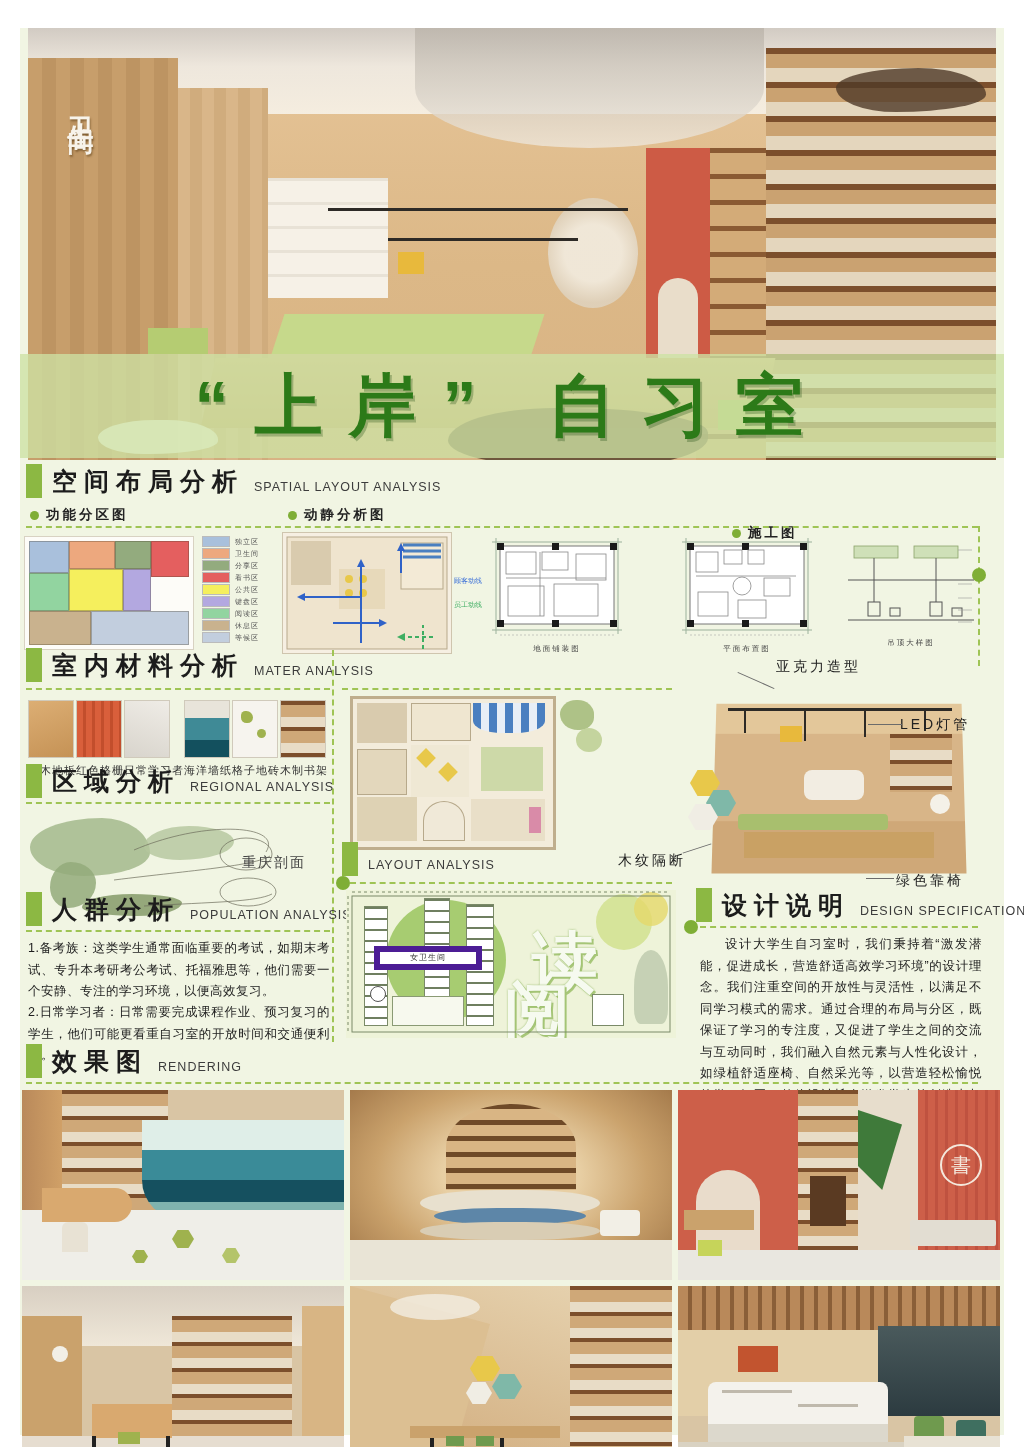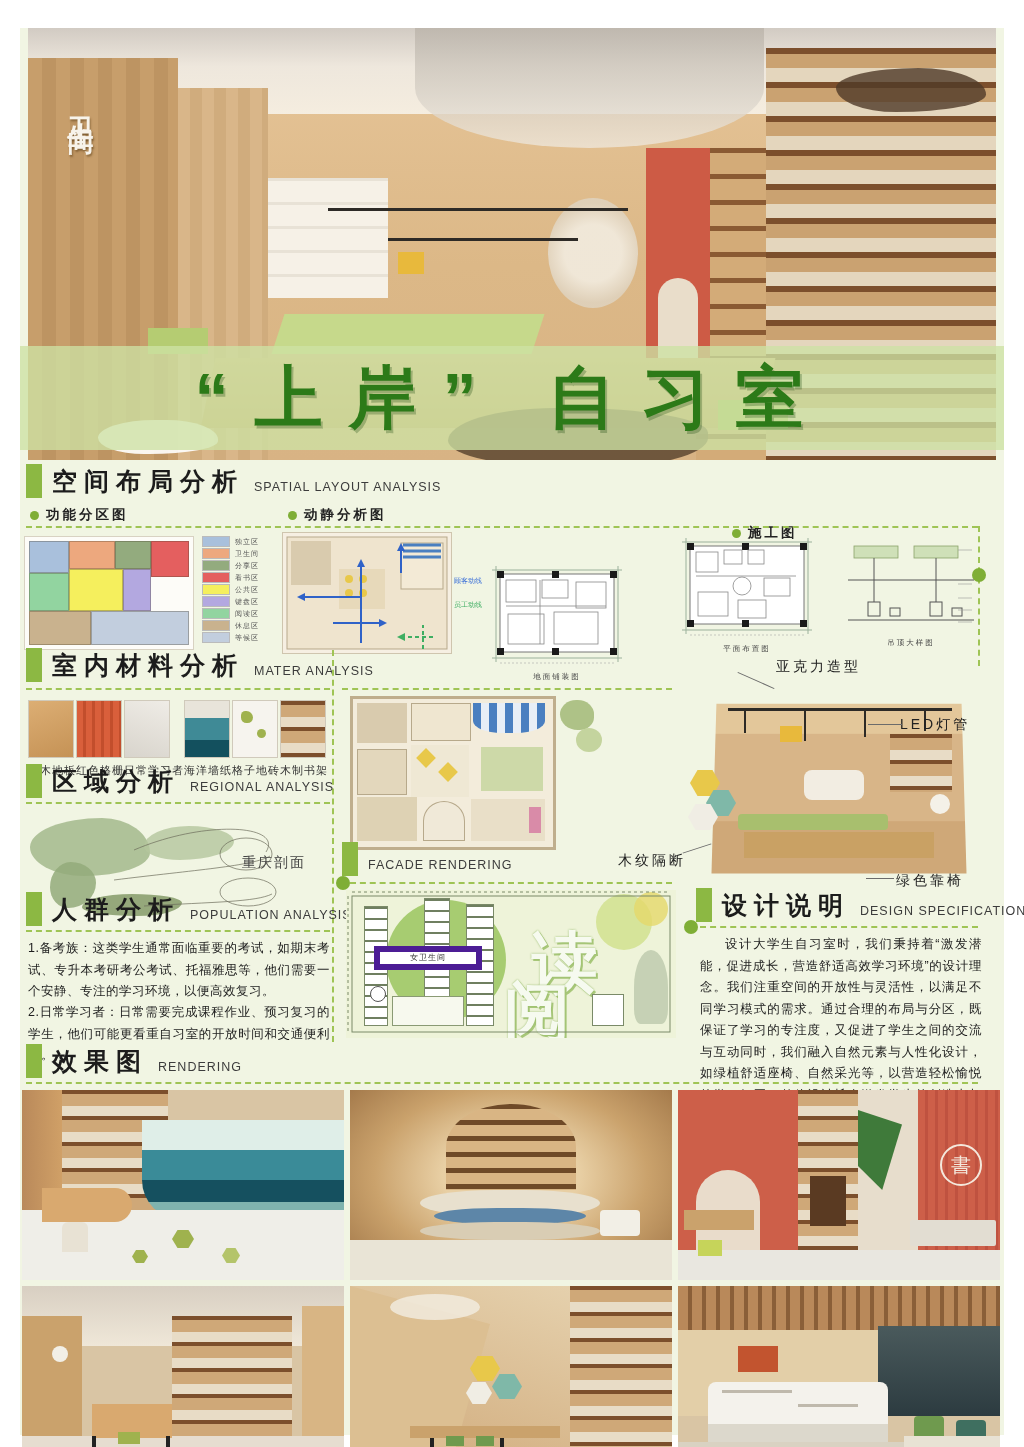--- a/index.html
+++ b/index.html
@@ -26,21 +26,21 @@
   .hero .gseat{left:120px;top:300px;width:60px;height:26px;background:#b5cc72;}
   .hero .gseat2{left:690px;top:372px;width:70px;height:30px;background:#a9c25f;}
   .hero .lamp{left:300px;top:180px;width:300px;height:3px;background:#2d2a26;}
   .hero .lamp2{left:360px;top:210px;width:190px;height:3px;background:#2d2a26;}
   .hero .pend{left:370px;top:224px;width:26px;height:22px;background:#e8b93c;}
   .hero .splat{bottom:-8px;left:420px;width:260px;height:60px;background:#5d4630;border-radius:45% 60% 50% 55%/60% 45% 55% 50%;opacity:.85;}
   .hero .splat2{bottom:6px;left:70px;width:120px;height:34px;background:#ffffff;border-radius:50% 45% 60% 40%/55% 60% 40% 50%;opacity:.9;}
   .hero .splat3{top:40px;right:10px;width:150px;height:44px;background:#4f3a28;border-radius:55% 45% 60% 40%/45% 60% 40% 55%;opacity:.8;}
 
   
-  .titleband{left:0;top:318px;width:984px;height:104px;background:rgba(205,226,164,.78);display:flex;align-items:center;justify-content:center;z-index:5;}
+  .titleband{left:0;top:326px;width:984px;height:104px;background:rgba(205,226,164,.78);display:flex;align-items:center;justify-content:center;z-index:5;}
   .titletxt{font-size:68px;font-weight:bold;color:#2c7a18;letter-spacing:26px;text-shadow:2px 3px 0 rgba(20,70,10,.28);white-space:nowrap;}
 
   
   .sech{display:flex;align-items:flex-end;gap:10px;}
   .sech .bar{width:16px;height:34px;background:#8cb843;}
   .sech .zh{font-size:25px;font-weight:bold;color:#1c1c1c;letter-spacing:7px;white-space:nowrap;}
   .sech .en{font-size:12.5px;color:#3c3c3c;letter-spacing:1px;padding-bottom:4px;white-space:nowrap;}
   .dash{border-top:2px dashed #9fc455;}
   .subl{display:flex;align-items:center;gap:7px;font-size:13.5px;font-weight:bold;color:#222;letter-spacing:3px;}
   .subl .dot{width:9px;height:9px;border-radius:50%;background:#7fae36;}
@@ -209,21 +209,21 @@
             <path d="M122 100 114 104 122 108 Z" stroke="none"></path>
         <path d="M140 116 V92" fill="none"></path>
       </g>
     </svg>
   </div>
   <div class="abs" style="left:434px;top:548px;">
     <div class="flowleg" style="color:#3a6fd8;">顾客动线</div>
     <div class="flowleg" style="color:#3fae62;margin-top:14px;">员工动线</div>
   </div>
 
-  <div class="abs" style="left:462px;top:534px;width:150px;">
+  <div class="abs" style="left:462px;top:506px;width:150px;">
     <svg width="150" height="104" viewBox="0 0 150 104">
       <g stroke="#9bb19b" stroke-width="1">
             <path d="M10 8 H140 M10 96 H140 M14 4 V100 M136 4 V100"></path>
           </g>
       <rect x="18" y="12" width="114" height="78" fill="#ffffff" stroke="#777"></rect>
       <g fill="#1a1a1a">
             <rect x="15" y="9" width="7" height="7"></rect>
             <rect x="128" y="9" width="7" height="7"></rect>
             <rect x="15" y="86" width="7" height="7"></rect>
             <rect x="128" y="86" width="7" height="7"></rect>
@@ -389,21 +389,21 @@
     <div class="abs" style="left:70px;top:102px;width:40px;height:38px;background:#f0e9d8;border:1px solid #b7a98b;border-radius:50% 50% 0 0;"></div>
     <div class="abs" style="left:118px;top:100px;width:74px;height:42px;background:#e9dfc8;"></div>
     <div class="abs" style="left:176px;top:108px;width:12px;height:26px;background:#d98ba8;"></div>
   </div>
 
   <div class="abs" style="left:540px;top:672px;width:34px;height:30px;background:#9db56f;border-radius:50% 50% 45% 55%;opacity:.8;"></div>
   <div class="abs" style="left:556px;top:700px;width:26px;height:24px;background:#b9cc8c;border-radius:50%;opacity:.8;"></div>
 
   <div class="abs sech" style="left:322px;top:814px;">
     <div class="bar"></div>
-    <div class="en">FACADE RENDERING</div>
+    <div class="en">LAYOUT ANALYSIS</div>
   </div>
   <div class="abs gdot" style="left:316px;top:848px;"></div>
   <div class="abs dash" style="left:330px;top:854px;width:322px;"></div>
 
   <div class="abs" style="left:326px;top:862px;width:330px;height:148px;background:#eef3d9;overflow:hidden;">
     <div class="abs" style="left:40px;top:10px;width:120px;height:120px;background:#8fbf4e;border-radius:50%;opacity:.75;"></div>
     <div class="abs" style="left:250px;top:4px;width:56px;height:56px;background:#cfe08a;border-radius:50%;opacity:.8;"></div>
     <div class="abs" style="left:288px;top:2px;width:34px;height:34px;background:#e5d86a;border-radius:50%;opacity:.8;"></div>
     <div class="abs fshelf" style="left:18px;top:16px;width:22px;height:118px;"></div>
     <div class="abs fshelf" style="left:78px;top:8px;width:24px;height:126px;"></div>

